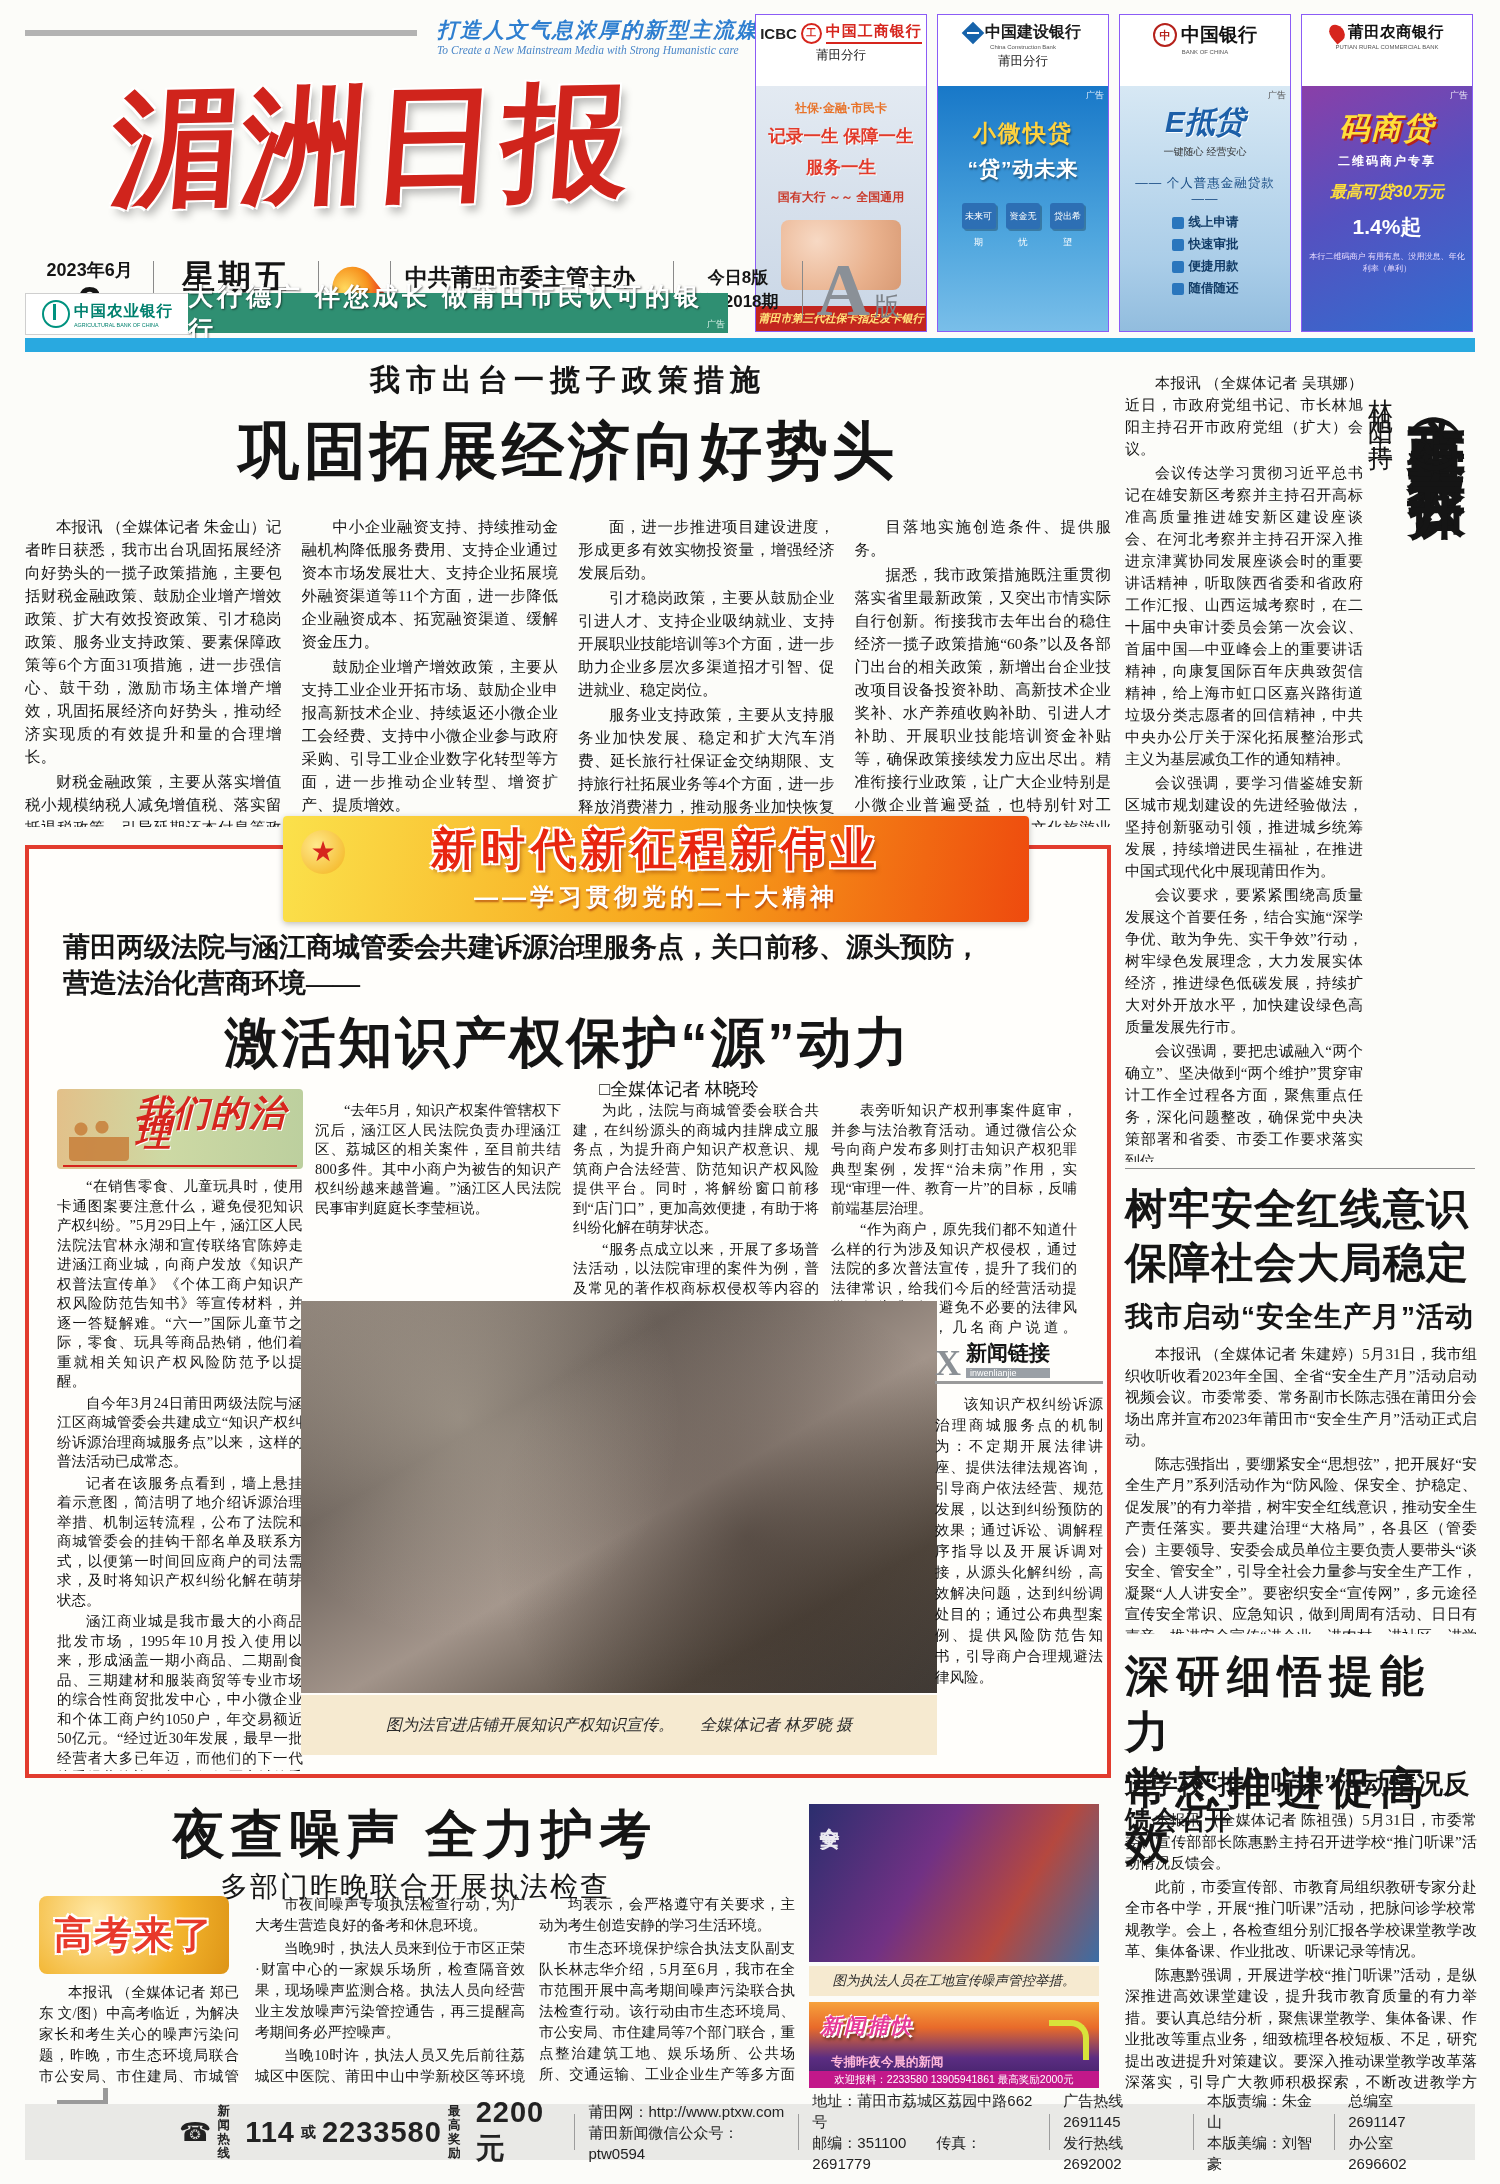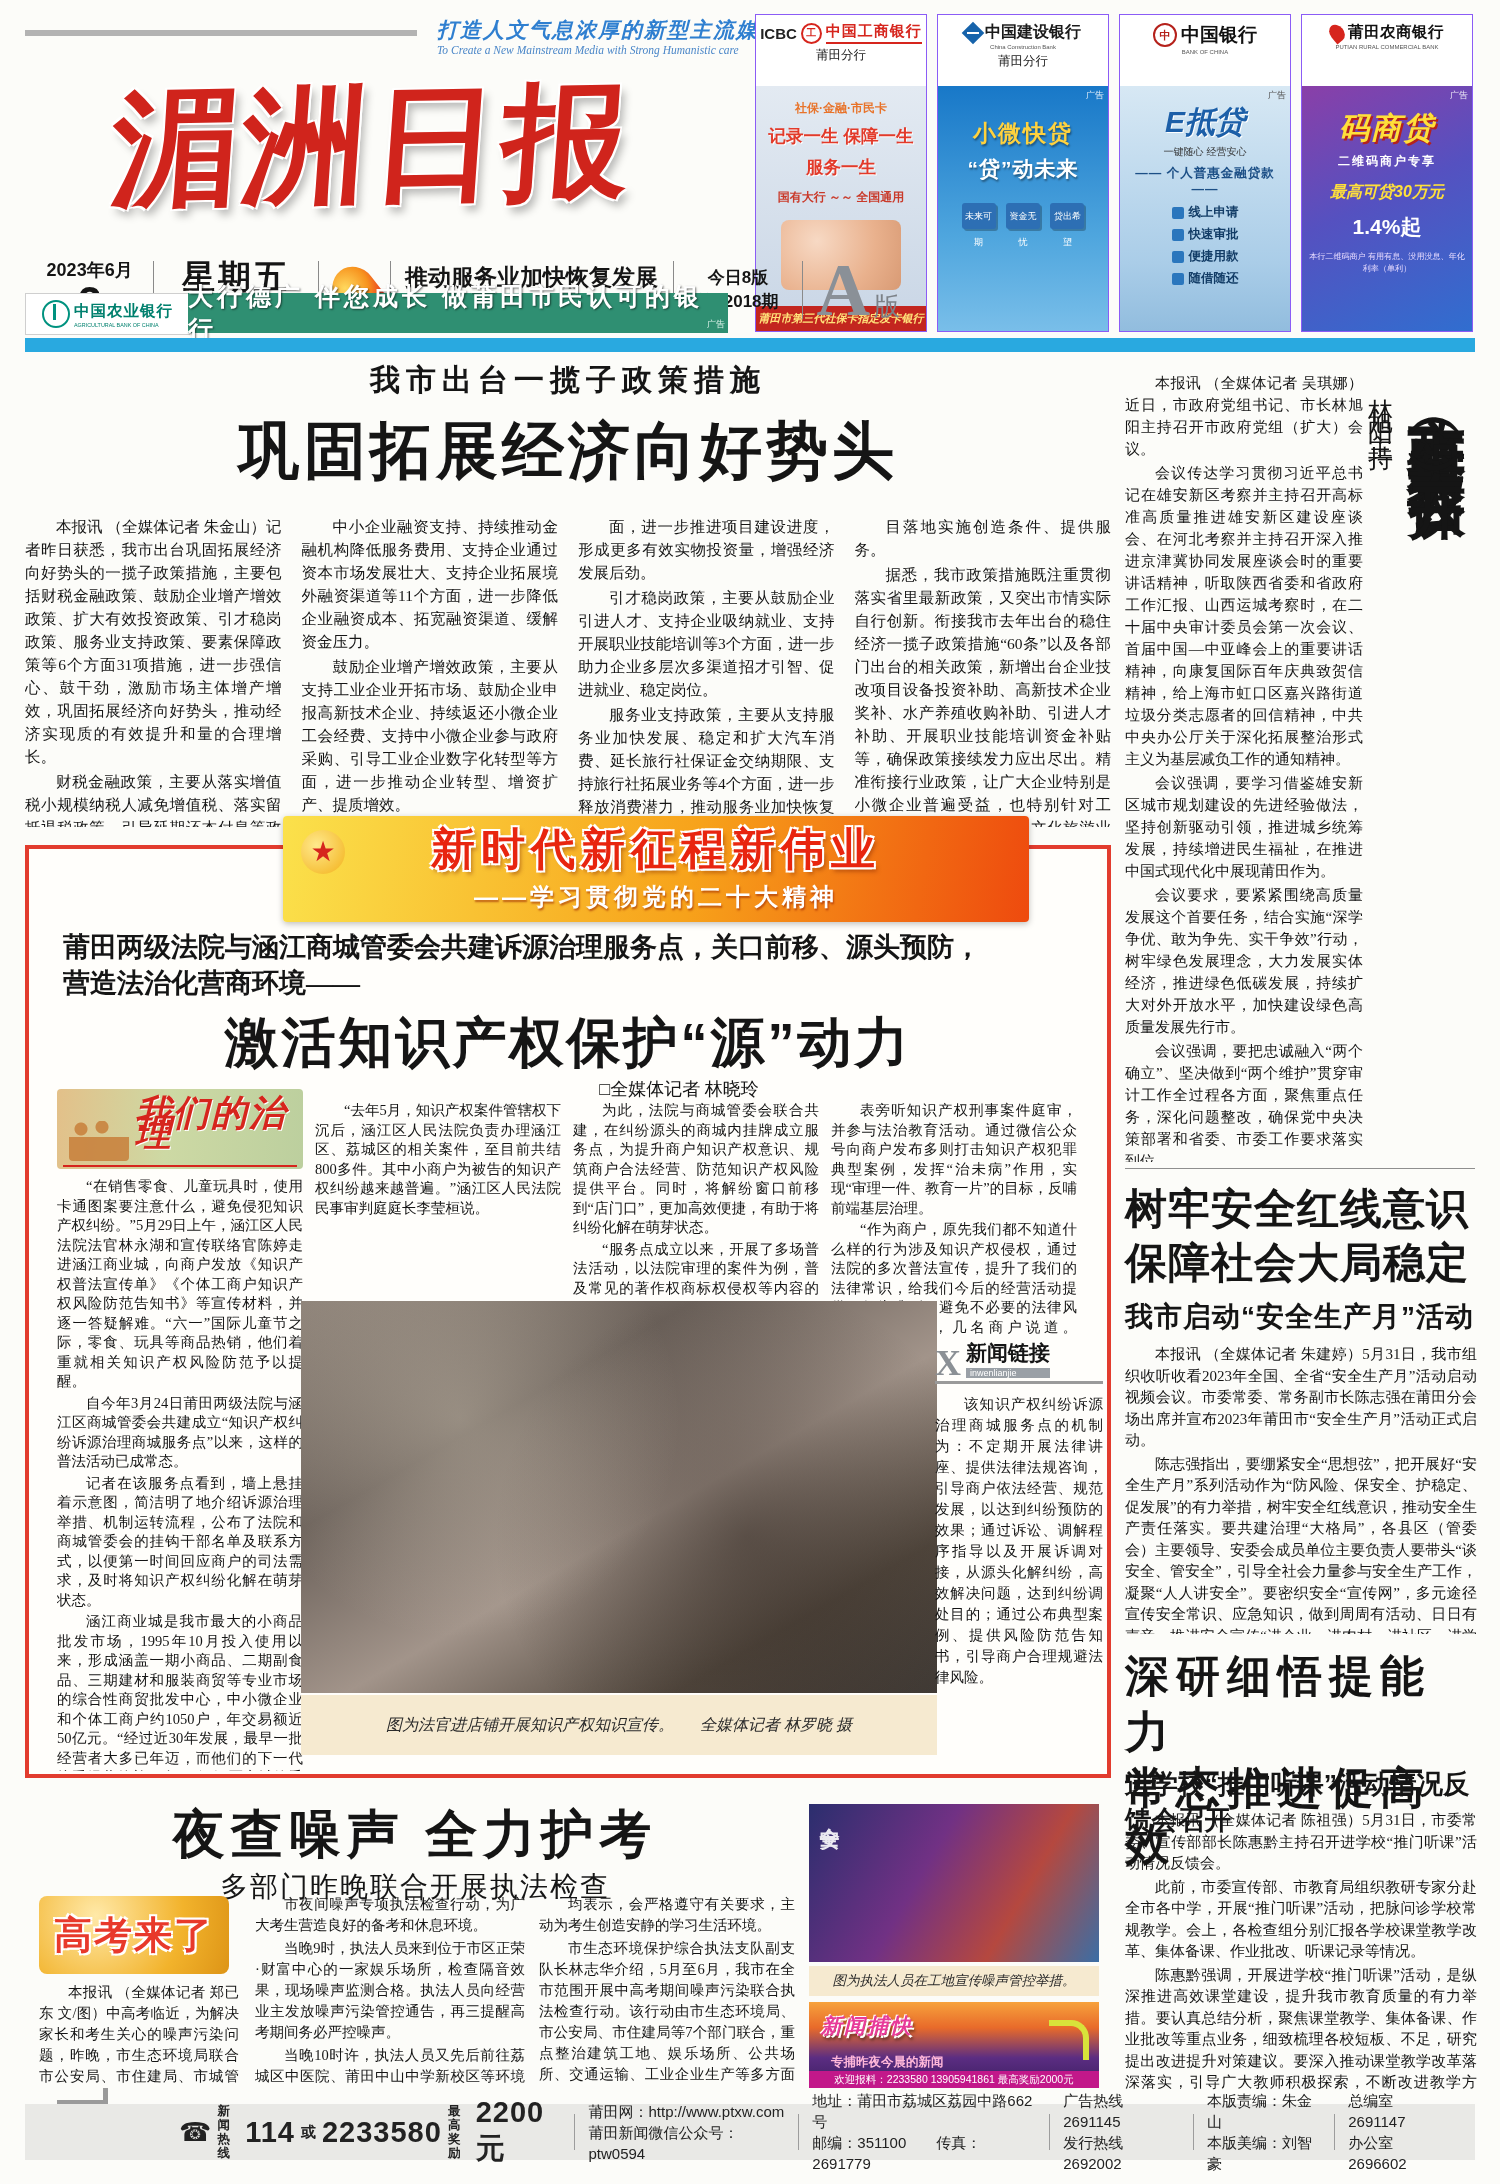--- a/index.html
+++ b/index.html
@@ -77,21 +77,21 @@
   .ad2-body .l0{color:#ffd23e;font-size:23px;font-weight:900;letter-spacing:2px;margin-top:22px;text-shadow:1px 2px 2px rgba(0,0,0,.4);}
   .ad2-body .l1{color:#fff;font-size:21px;font-weight:900;letter-spacing:1px;margin-top:6px;text-shadow:1px 2px 2px rgba(0,0,0,.4);}
   .cube{display:inline-block;width:34px;height:26px;background:#2d6fb4;color:#fff;font-size:9px;line-height:26px;
         margin:20px 3px 0;border-radius:3px;box-shadow:2px 2px 0 rgba(0,0,0,.25);}
   .boc-logo{width:20px;height:20px;border:2px solid #b5211b;border-radius:50%;display:inline-flex;align-items:center;
             justify-content:center;color:#b5211b;font-weight:900;font-size:11px;flex:none;}
   .boc-name{font-size:19px;font-weight:900;font-family:"Liberation Serif",serif;color:#111;}
   .ad3-body{background:linear-gradient(180deg,#d7e8f4,#aacde8 70%,#8fbbdd);}
   .ad3-body .l0{color:#1c5fa8;font-size:30px;font-weight:900;font-style:italic;margin-top:6px;text-shadow:1px 1px 0 #fff;}
   .ad3-body .l1{color:#333;font-size:10px;margin-top:2px;}
-  .ad3-body .l2{color:#1c4f86;font-size:12.5px;font-weight:bold;margin-top:6px;letter-spacing:1px;}
+  .ad3-body .l2{color:#1c4f86;font-size:12.5px;font-weight:normal;margin-top:16px;letter-spacing:1px;}
   .ad3-list{margin-top:8px;display:flex;flex-direction:column;gap:5px;align-items:center;}
   .ad3-list span{display:flex;align-items:center;gap:5px;font-size:12.5px;color:#123c66;font-weight:bold;}
   .ad3-list i{width:12px;height:12px;background:#2a76bd;border-radius:2px;font-style:normal;}
   .prcb-flame{width:14px;height:18px;background:#d6251d;border-radius:50% 50% 50% 0;transform:rotate(-40deg);flex:none;}
   .prcb-name{font-size:15.5px;font-weight:900;color:#111;letter-spacing:.5px;}
   .ad4-body{background:linear-gradient(155deg,#8a3fa8,#5551c0 45%,#2f6fd0);}
   .ad4-body .l0{color:#ffe03a;font-size:30px;font-weight:900;font-style:italic;letter-spacing:2px;margin-top:12px;
                 text-shadow:2px 2px 0 #b5211b;}
   .ad4-body .l1{color:#fff;font-size:12px;font-weight:bold;margin-top:4px;letter-spacing:2px;}
   .ad4-body .l2{color:#ffe03a;font-size:16px;font-weight:900;margin-top:12px;font-style:italic;}
@@ -320,21 +320,21 @@
     </div>
     <div class="dl-sep"></div>
     <div class="dl-week">
       <div class="wk">星期五</div>
       <div class="lunar">癸卯年四月十五</div>
     </div>
     <div class="dl-sep"></div>
     <div class="phoenix"></div>
     <div class="dl-sep"></div>
     <div class="dl-org">
-      <div class="o1">推动服务业加快恢复发展</div>
+      <div class="o1">中共莆田市委主管主办</div>
       <div class="o2">国内统一连续出版物号 CN 35-0045</div>
     </div>
     <div class="dl-sep"></div>
     <div class="dl-issue">
       <div>今日8版</div>
       <div>第12018期</div>
     </div>
     <div class="dl-sep"></div>
     <div class="dl-ed">
       <span class="A">A</span>

